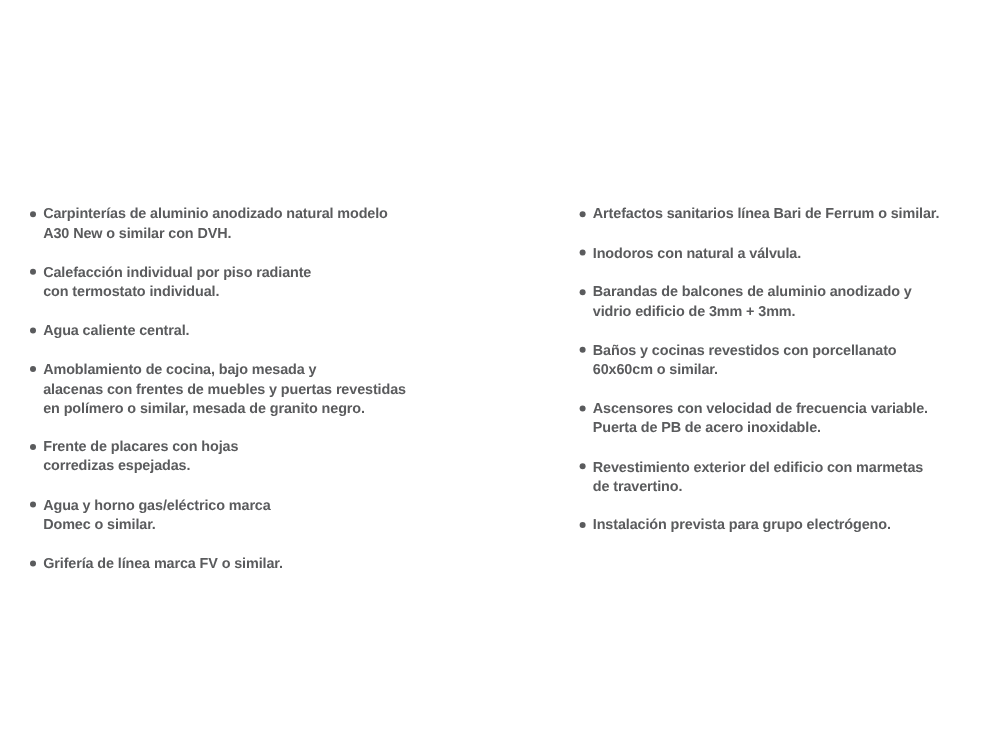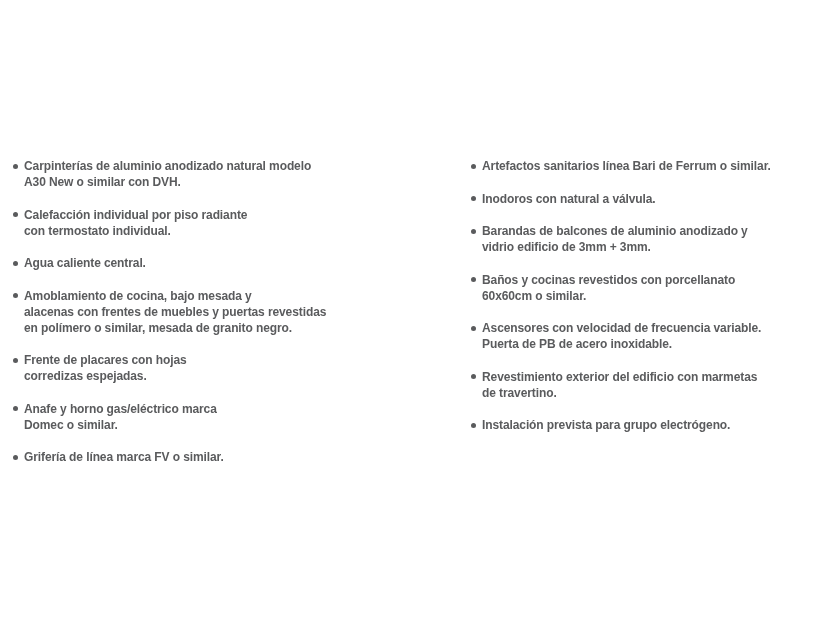--- a/index.html
+++ b/index.html
@@ -14,21 +14,21 @@
     overflow:hidden;
     position:relative;
   }
   .page{
     position:absolute;inset:0;
     background:var(--bg-color);
   }
   .spec-col{
     position:absolute;
     top:154px;
-    margin:4px;padding:0;
+    margin:16px;padding:0;
     list-style:none;
   }
   .spec-col.left{left:9px;width:440px;}
   .spec-col.right{left:467px;width:370px;}
   .spec-item{
     display:flex;
     align-items:flex-start;
     margin:0 0 16.5px 0;
   }
   .bullet{
@@ -74,21 +74,21 @@
 alacenas con frentes de muebles y puertas revestidas
 en polímero o similar, mesada de granito negro.</span>
     </li>
     <li class="spec-item">
       <span class="bullet"></span>
       <span class="spec-text">Frente de placares con hojas
 corredizas espejadas.</span>
     </li>
     <li class="spec-item">
       <span class="bullet"></span>
-      <span class="spec-text">Anafe y horno gas/eléctrico marca
+      <span class="spec-text">Agua y horno gas/eléctrico marca
 Domec o similar.</span>
     </li>
     <li class="spec-item">
       <span class="bullet"></span>
       <span class="spec-text">Grifería de línea marca FV o similar.</span>
     </li>
   </ul>
 
   <ul class="spec-col right">
     <li class="spec-item">

